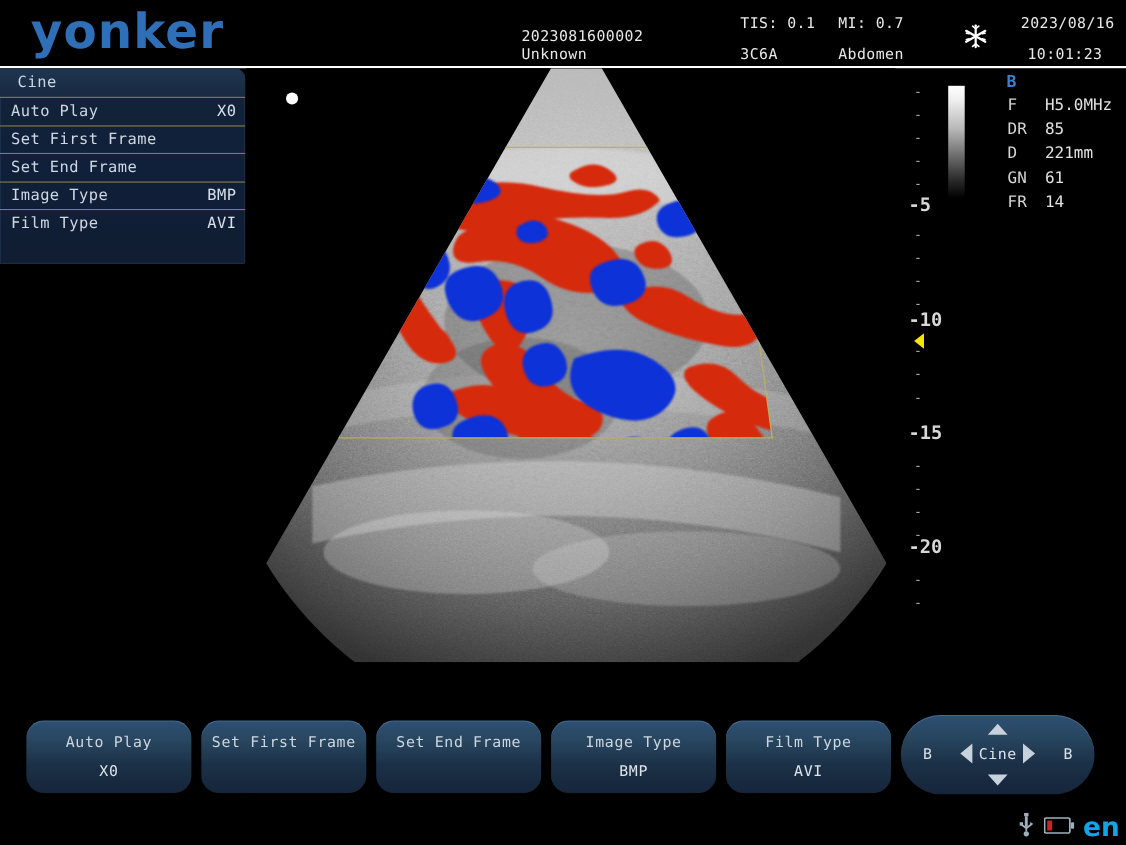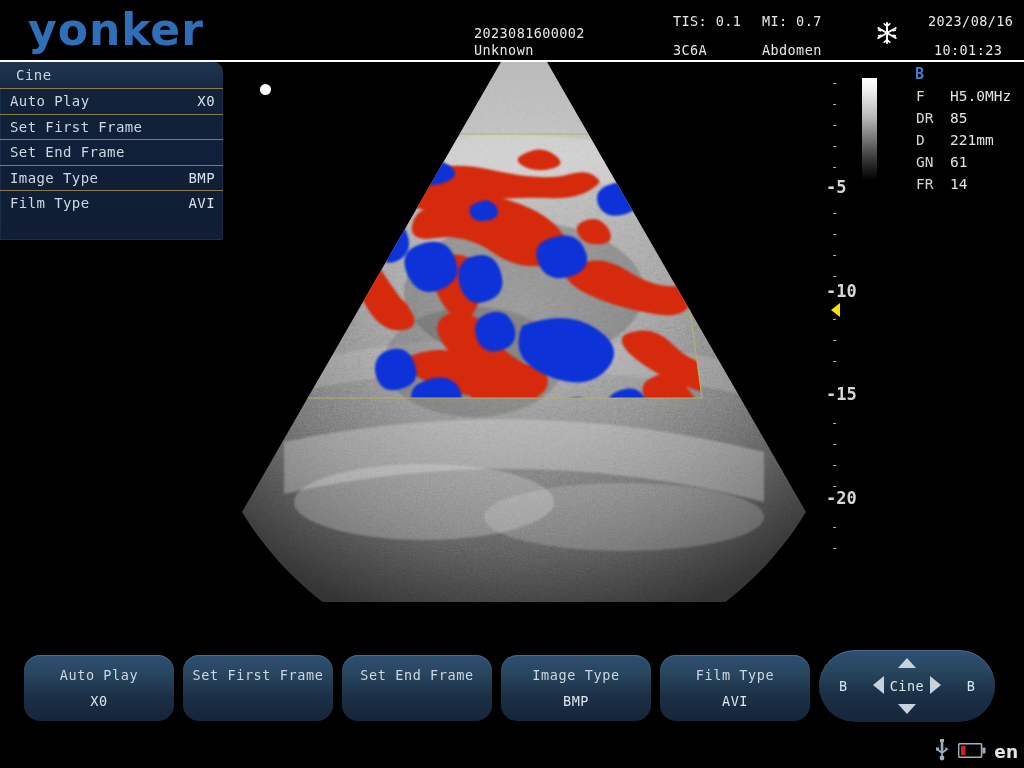--- a/index.html
+++ b/index.html
@@ -264,23 +264,23 @@
     color: #e6e6e6;
     font-size: 13.5px;
     letter-spacing: 0.3px;
   }
   .status-icons {
     position: absolute; right: 6px; top: 3px;
     height: 26px;
     display: flex; align-items: center; gap: 8px;
   }
   .lang {
-    color: #e5e5e5;
+    color: #0ea5e9;
     font-family: "DejaVu Sans", sans-serif;
-    font-size: 17px;
+    font-size: 24px;
     font-weight: 600;
     line-height: 19px;
   }
 </style>
 </head>
 <body>
 
 <div id="app">
 
   <div class="header">

